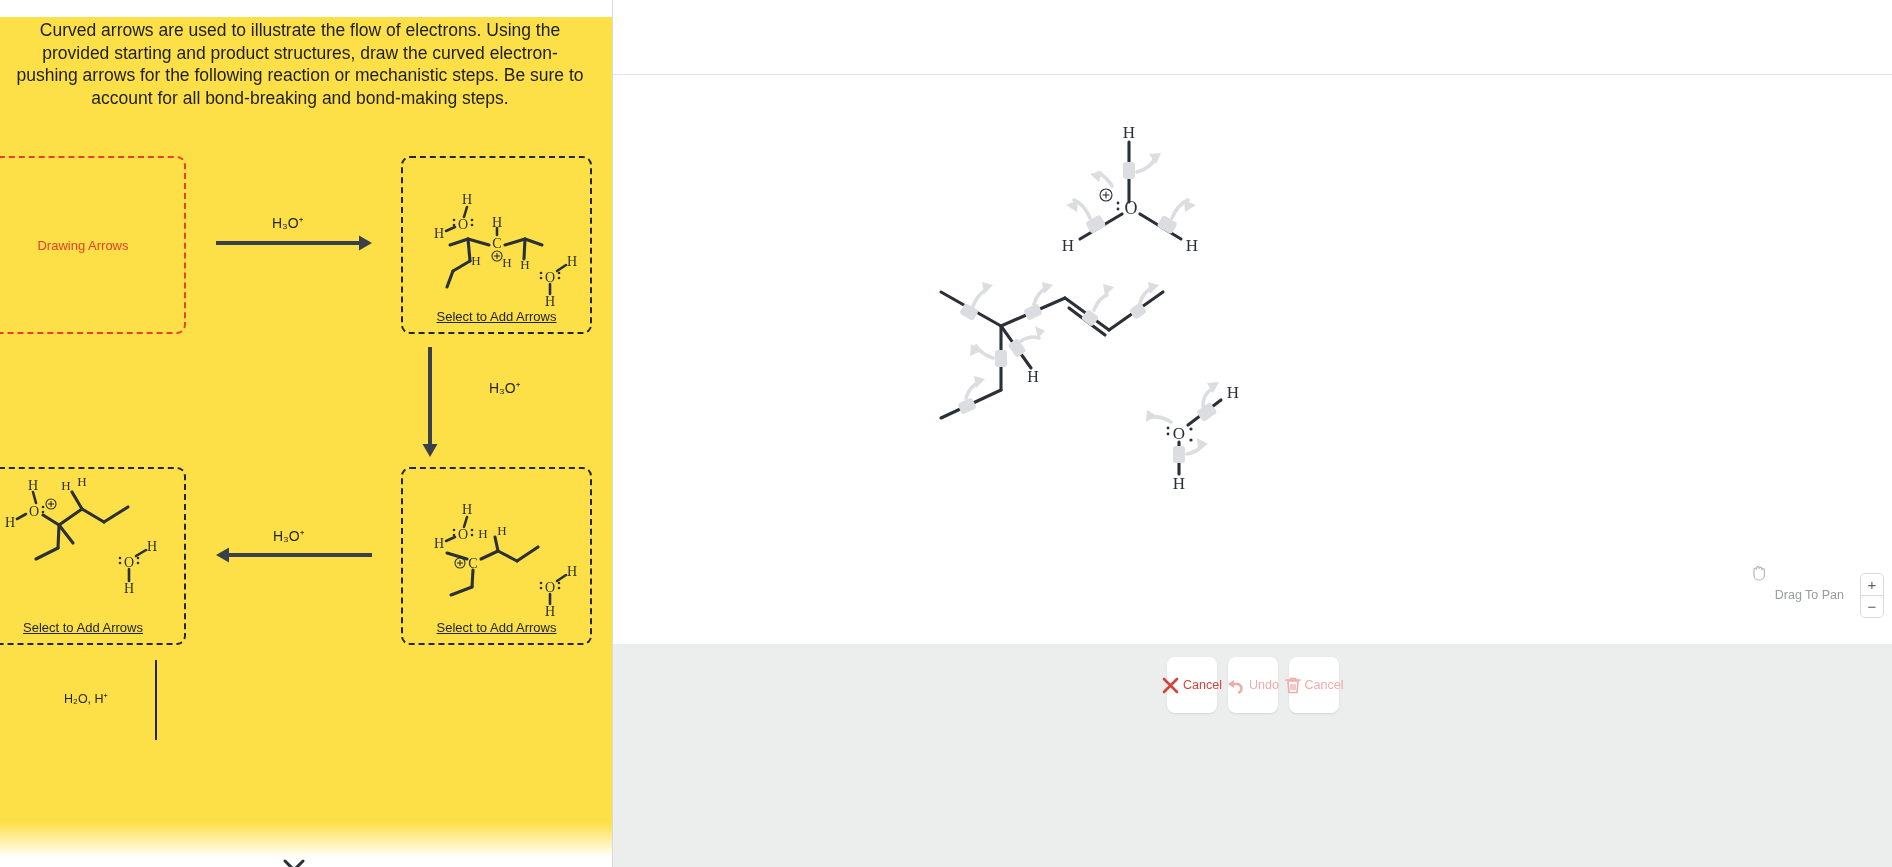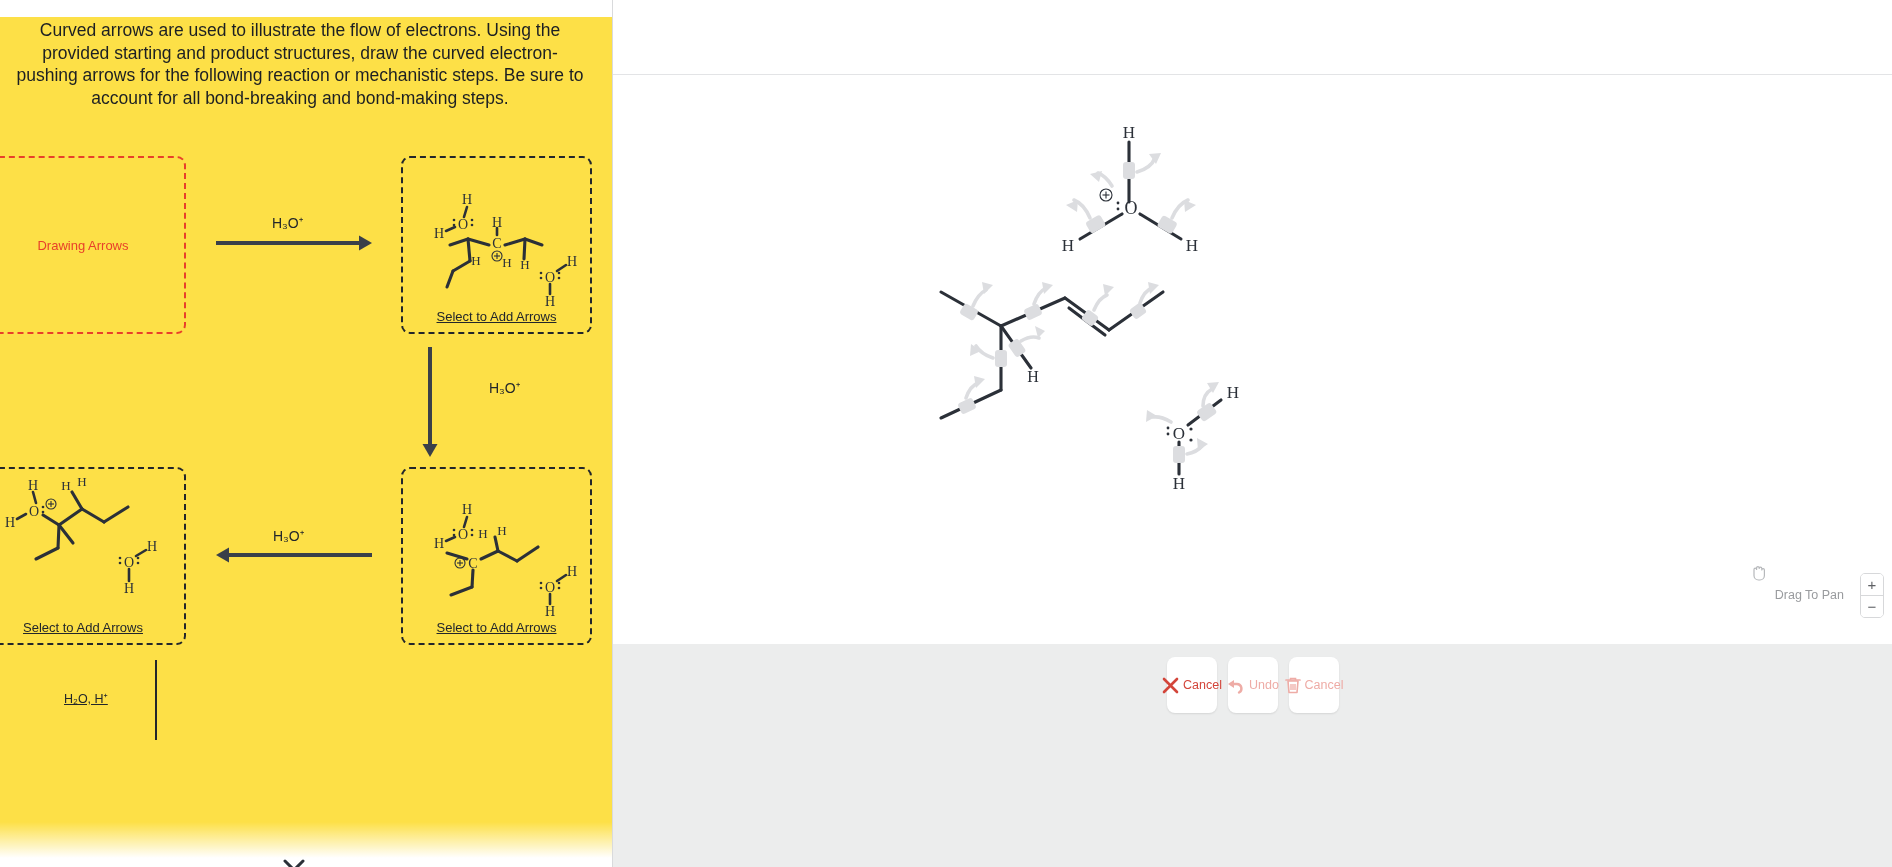--- a/index.html
+++ b/index.html
@@ -69,21 +69,20 @@
     white-space: nowrap;
   }
   .arrow-h { position: absolute; height: 20px; }
   .arrow-v { position: absolute; width: 20px; }
 
   .subnote {
     position: absolute;
     font-size: 12.5px;
     color: #22262b;
     white-space: nowrap;
-    text-decoration: underline;
   }
   #tail-line {
     position: absolute;
     left: 155px; top: 643px;
     width: 2px; height: 80px;
     background: #22262b;
   }
   #fade {
     position: absolute; left: 0; bottom: 0;
     width: 612px; height: 62px;

